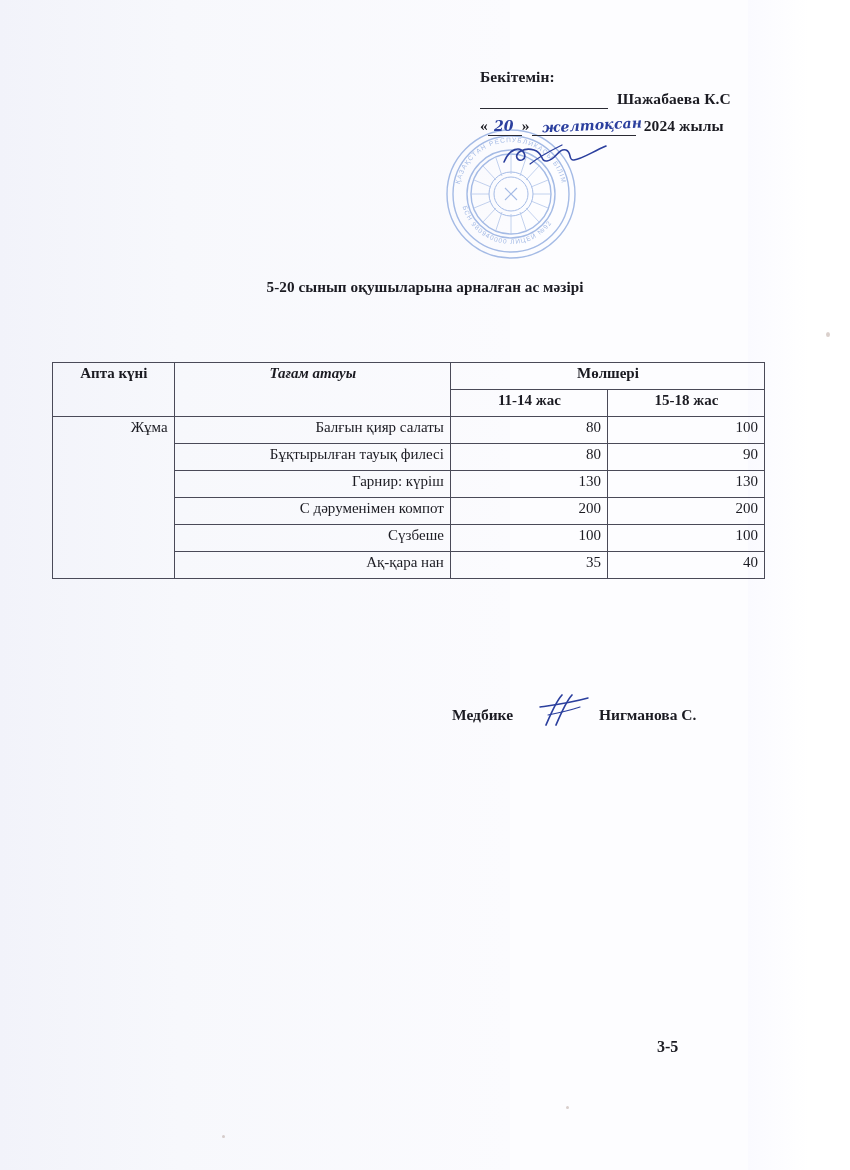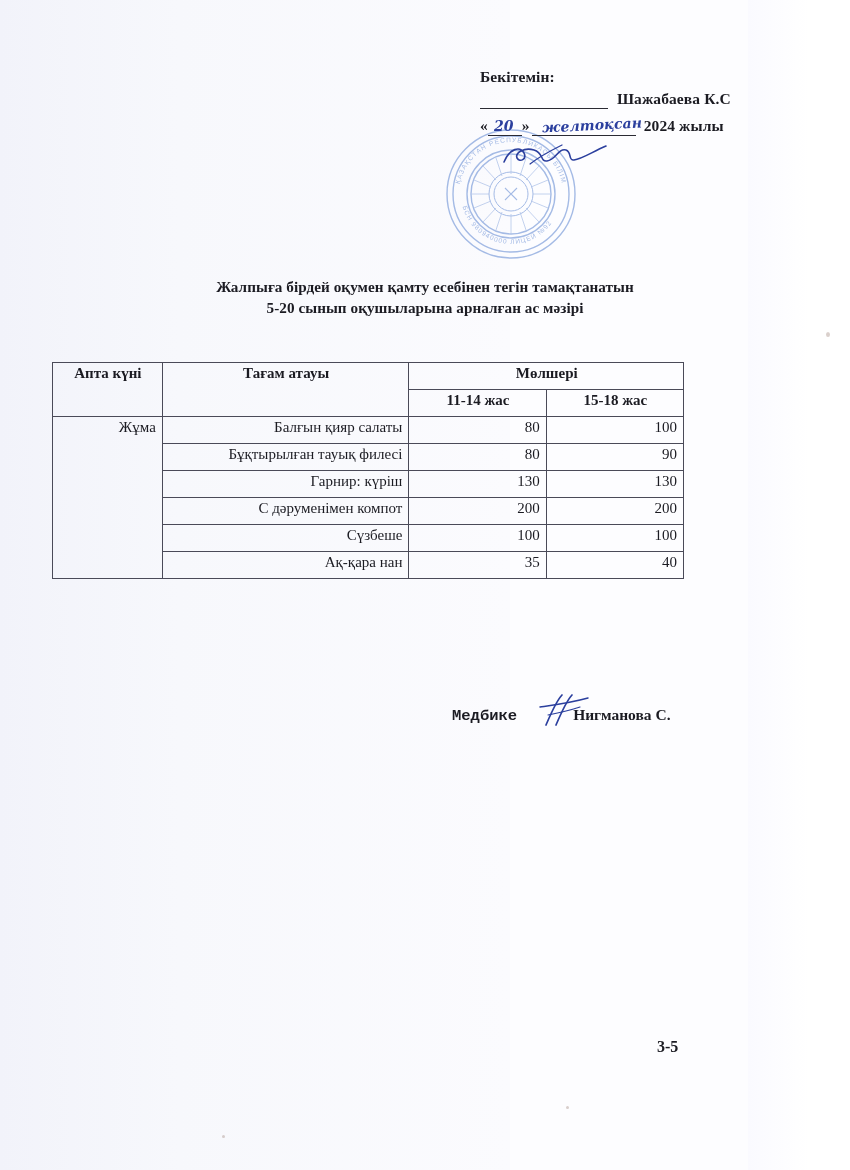--- a/index.html
+++ b/index.html
@@ -141,56 +141,56 @@
     font-size: 15.2px;
     line-height: 21px;
     letter-spacing: .05px;
   }
 
   
   .menu-table {
     position: absolute;
     left: 52px;
     top: 362px;
-    width: 632px;
+    width: 713px;
     border-collapse: collapse;
     font-size: 15px;
   }
   .menu-table td, .menu-table th {
     border: 1px solid #4a4a58;
     padding: 2px 6px 3px 7px;
     vertical-align: top;
     font-weight: normal;
     text-align: right;
     height: 21px;
   }
   .menu-table th {
     font-weight: bold;
     text-align: center;
   }
   .th-day    { width: 116px; }
-  .th-dish   { width: 283px; }
+  .th-dish   { width: 283px; font-style: italic; }
   .col-q     { width: 157px; }
 
   .cell-day {
     font-weight: bold;
     vertical-align: top;
   }
   .sub-head { font-weight: bold; text-align: left; }
 
   
   .nurse {
     position: absolute;
     left: 452px;
     top: 706px;
     font-weight: bold;
     font-size: 15.5px;
     white-space: nowrap;
   }
-  .nurse .role  { margin-right: 56px; font-family: Liberation Mono, monospace; }
+  .nurse .role  { margin-right: 86px; }
   .nurse-sig {
     position: absolute;
     left: 84px;
     top: -13px;
     width: 56px;
     height: 34px;
     pointer-events: none;
   }
 
   
@@ -270,21 +270,20 @@
     </div>
 
     <svg class="hw-signature" viewBox="0 0 110 26">
       <path d="M4 20 C10 6, 20 4, 24 11 C27 17, 20 21, 17 16 C15 11, 24 5, 34 8
                C44 11, 40 20, 47 19 C56 18, 58 6, 66 8 C72 10, 68 19, 74 18
                C82 17, 92 10, 106 4" fill="none" stroke="#2b3f9e" stroke-width="1.6" stroke-linecap="round"></path>
       <path d="M30 22 C40 14, 52 8, 62 3" fill="none" stroke="#2b3f9e" stroke-width="1.2" stroke-linecap="round"></path>
     </svg>
 
     <div class="doc-title">
-      <div>Жалпыға бірдей оқумен қамту есебінен тегін тамақтанатын</div>
       <div>5-20 сынып оқушыларына арналған ас мәзірі</div>
     </div>
 
     <table class="menu-table">
       <thead>
         <tr>
           <th class="th-day" rowspan="2">Апта күні</th>
           <th class="th-dish" rowspan="2">Тағам атауы</th>
           <th colspan="2">Мөлшері</th>
         </tr>

